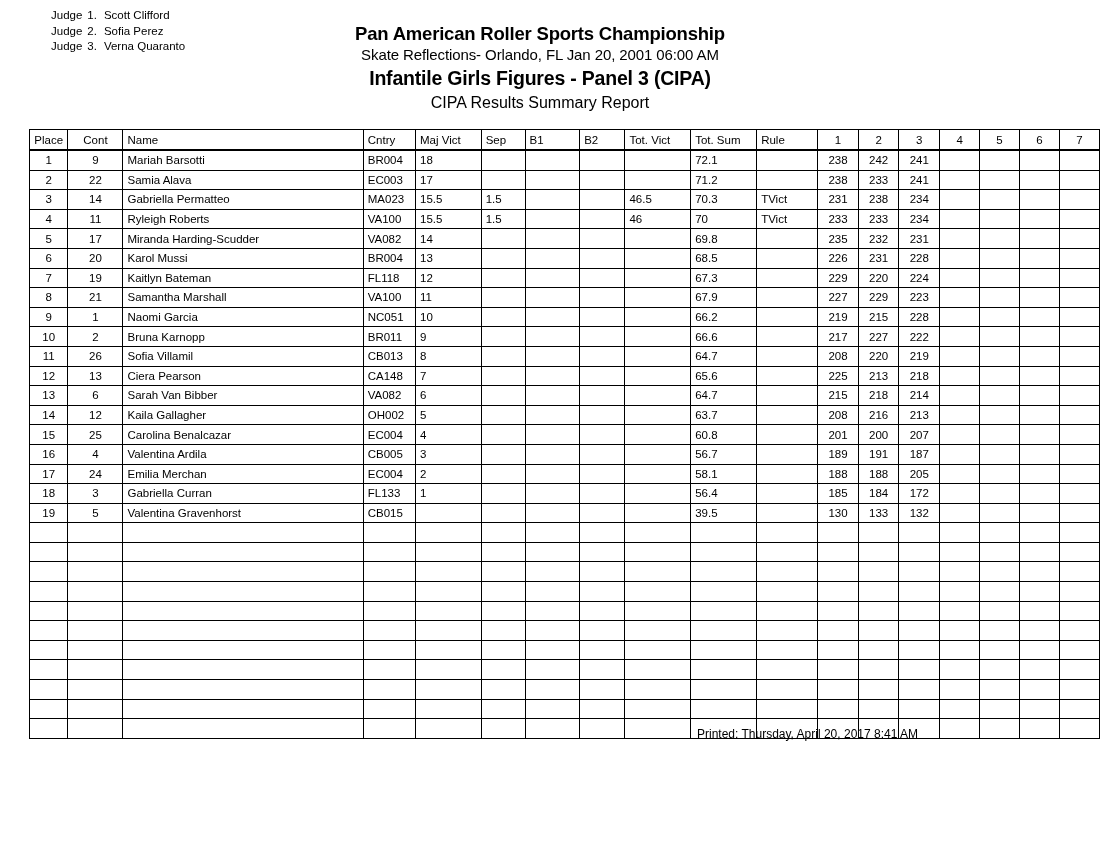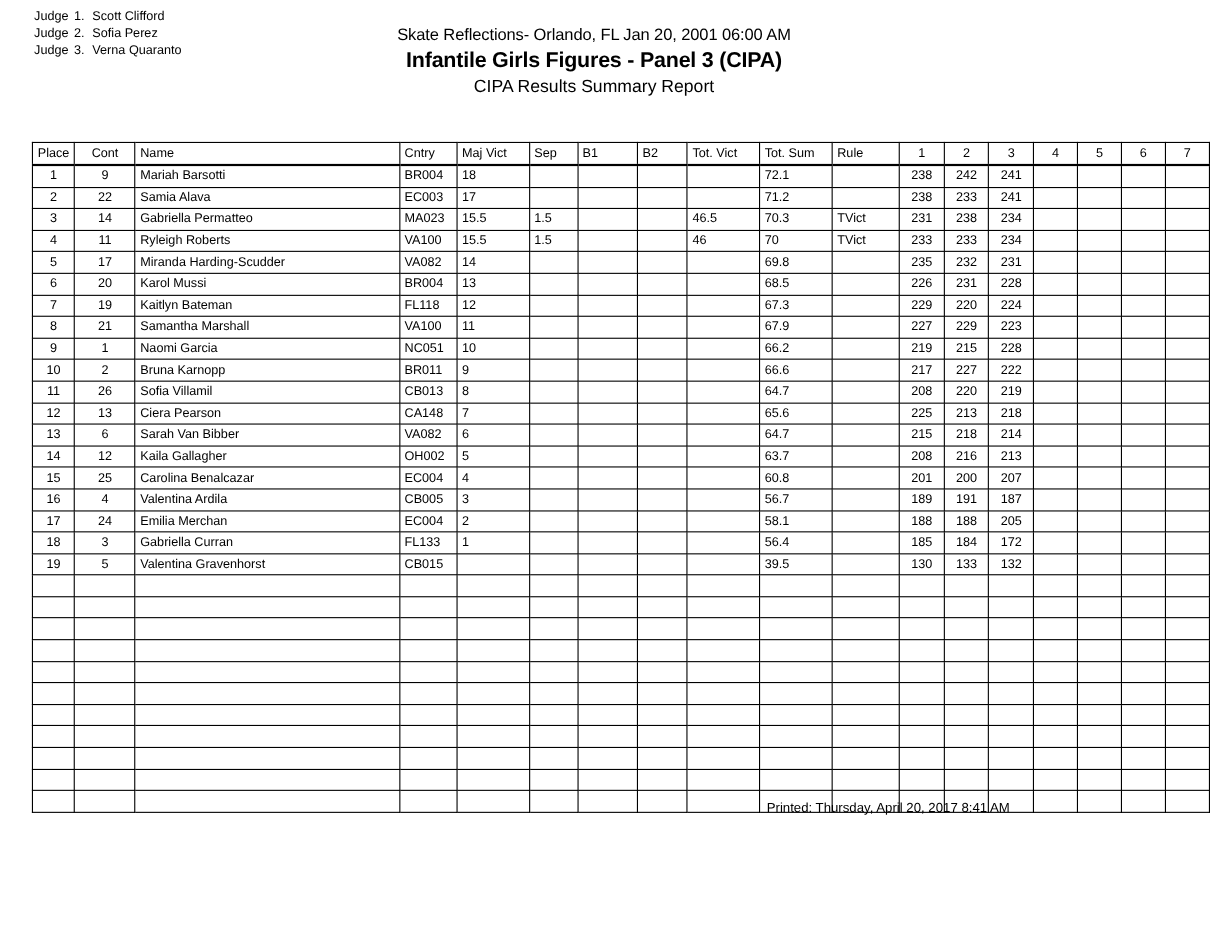--- a/index.html
+++ b/index.html
@@ -19,21 +19,21 @@
   
   #judges {
     position: absolute;
     left: 31px;
     top: 8px;
     font-size: 11.5px;
     line-height: 15.5px;
     white-space: nowrap;
   }
   #judges .judge-row { display: block; }
-  #judges .jlabel { display: inline-block; }
+  #judges .jlabel { display: inline-block; margin-left: 20px; }
   #judges .jnum { display: inline-block; margin-left: 5px; }
   #judges .jname { display: inline-block; margin-left: 7px; }
 
   
   #header {
     position: absolute;
     left: 230px;
     top: 22px;
     width: 620px;
     text-align: center;
@@ -142,20 +142,21 @@
 </head>
 <body>
 
 <div id="judges">
     <span class="judge-row"><span class="jlabel">Judge</span><span class="jnum">1.</span><span class="jname">Scott Clifford</span></span>
     <span class="judge-row"><span class="jlabel">Judge</span><span class="jnum">2.</span><span class="jname">Sofia Perez</span></span>
     <span class="judge-row"><span class="jlabel">Judge</span><span class="jnum">3.</span><span class="jname">Verna Quaranto</span></span>
   </div>
 
 <div id="header">
+  <div class="h-event">Pan American Roller Sports Championship</div>
   <div class="h-venue">Skate Reflections- Orlando, FL  Jan 20, 2001  06:00 AM</div>
   <div class="h-division">Infantile Girls Figures - Panel 3 (CIPA)</div>
   <div class="h-report">CIPA Results Summary Report</div>
 </div>
 
 <div id="reqs">
 </div>
 
 <table id="results-table">
   <thead>

